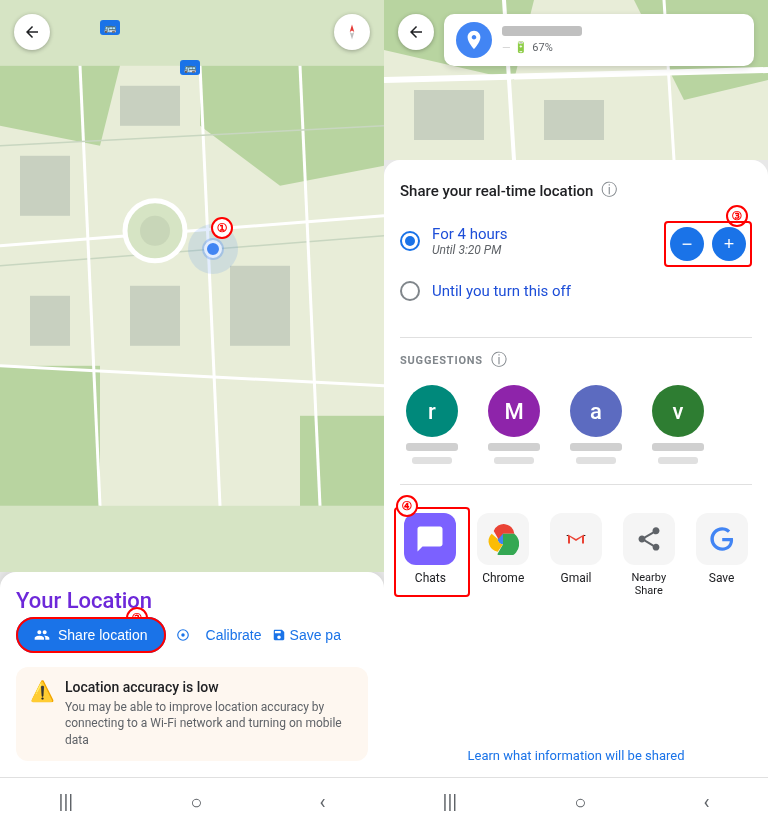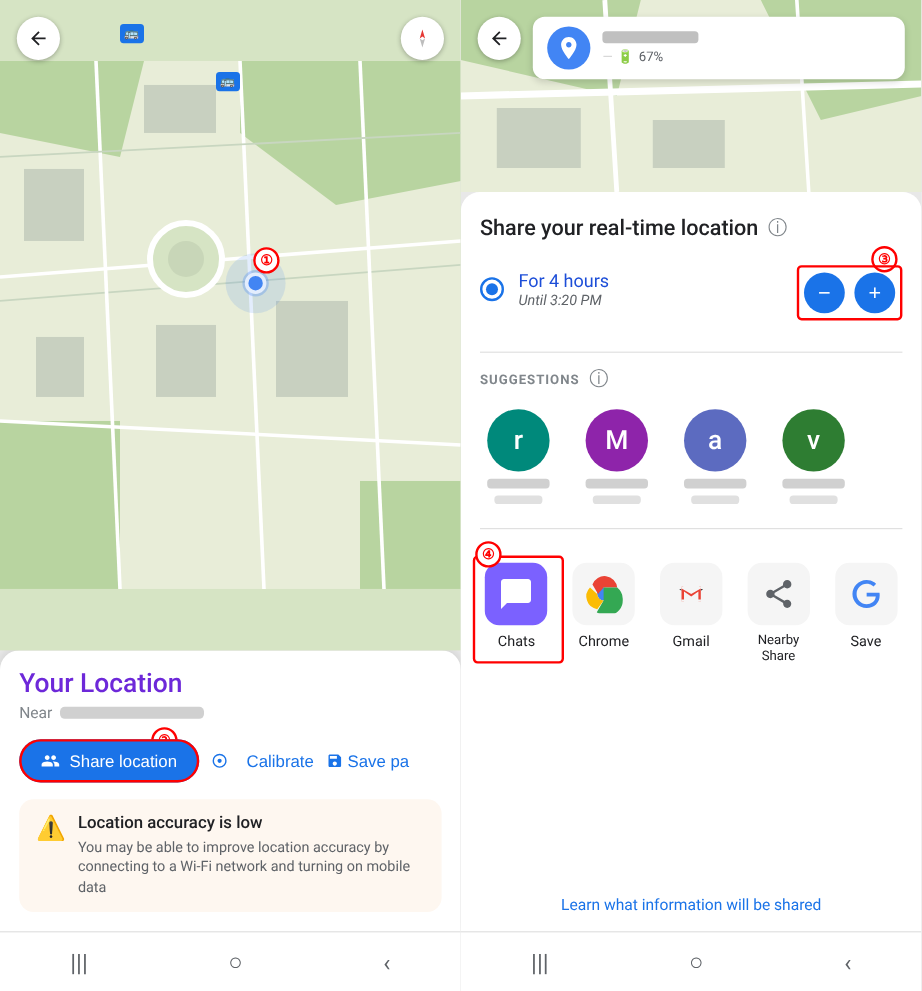--- a/index.html
+++ b/index.html
@@ -326,21 +326,21 @@
     }
 
     .share-title-row {
       display: flex;
       align-items: center;
       gap: 8px;
       margin-bottom: 16px;
     }
 
     .share-title {
-      font-size: 18px;
+      font-size: 15px;
       font-weight: 500;
       color: #202124;
     }
 
     .info-icon {
       color: #80868b;
       font-size: 16px;
     }
 
     .duration-options {
@@ -669,24 +669,20 @@
       <div class="location-pulse"></div>
       <div class="location-marker"></div>
     </div>
 
     
     <div class="step-circle step1">①</div>
   </div>
 
   <div class="bottom-card">
     <div class="your-location-title">Your Location</div>
-    <div class="near-text">
-      <span>Near</span>
-      <span class="near-blur"></span>
-    </div>
 
     <div class="action-buttons">
 
       <div class="step2-marker">②</div>
 
       <div style="position:relative;">
         <button class="share-location-btn">
           <svg width="16" height="16" viewBox="0 0 24 24" fill="white">
             <path d="M16 11c1.66 0 2.99-1.34 2.99-3S17.66 5 16 5c-1.66 0-3 1.34-3 3s1.34 3 3 3zm-8 0c1.66 0 2.99-1.34 2.99-3S9.66 5 8 5C6.34 5 5 6.34 5 8s1.34 3 3 3zm0 2c-2.33 0-7 1.17-7 3.5V19h14v-2.5c0-2.33-4.67-3.5-7-3.5zm8 0c-.29 0-.62.02-.97.05 1.16.84 1.97 1.97 1.97 3.45V19h6v-2.5c0-2.33-4.67-3.5-7-3.5z"></path>
           </svg>
@@ -789,20 +785,24 @@
 
       <div class="duration-controls">
         <button class="ctrl-btn">
           <span>−</span>
         </button>
         <button class="ctrl-btn">
           <span>+</span>
         </button>
       </div>
 
+      <div class="duration-option" style="margin-top: 8px;">
+        <div class="radio-outer-empty"></div>
+        <div class="duration-text-main">Until you turn this off</div>
+      </div>
     </div>
 
     <div class="divider"></div>
 
     <div class="suggestions-header">
       <span class="suggestions-label">SUGGESTIONS</span>
       <span class="info-icon">ⓘ</span>
     </div>
 
     <div class="contacts-row">

